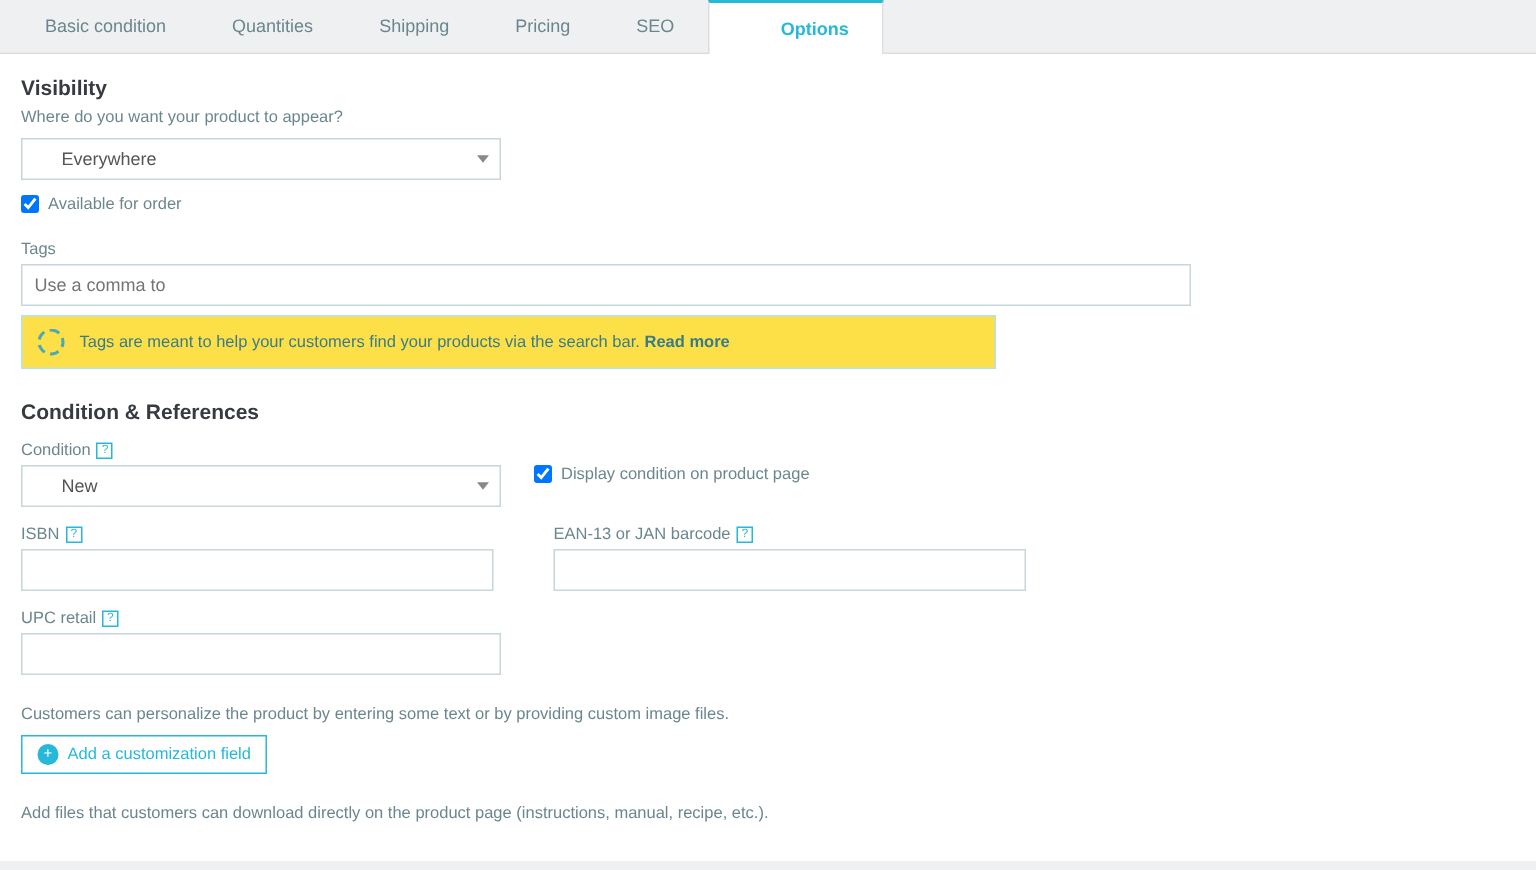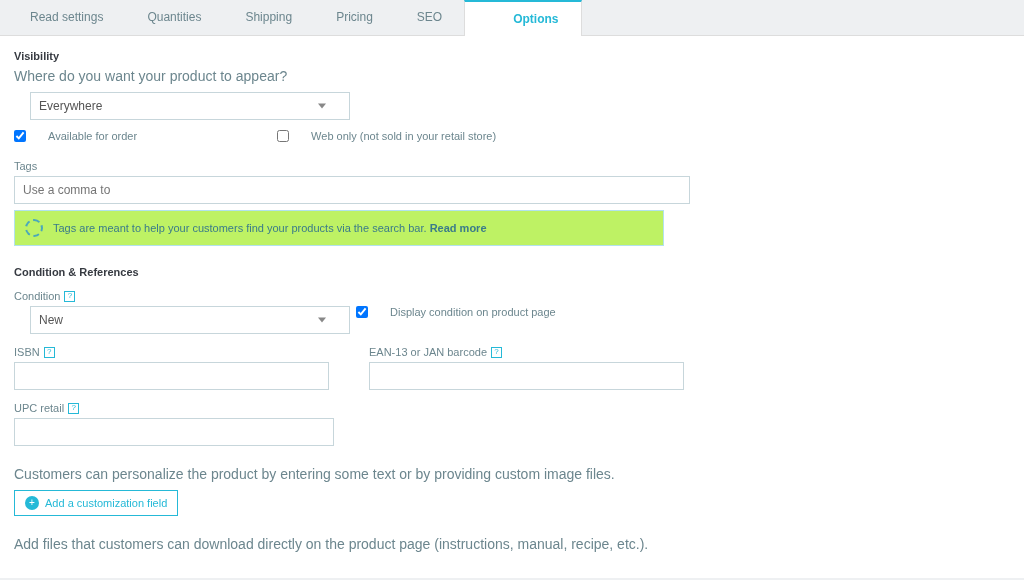--- a/index.html
+++ b/index.html
@@ -35,59 +35,58 @@
       font-weight: 600;
       padding-left: 48px;
     }
     .panel {
       background: #fff;
       padding: 14px 14px 18px 14px;
     }
     .section-title {
       color: #363a41;
       font-weight: 600;
-      font-size: 11px;
+      font-size: 14px;
       margin-bottom: 6px;
     }
     .helper {
       color: #6c868e;
-      font-size: 14px;
+      font-size: 11px;
       margin-bottom: 8px;
     }
     .select-wrap {
       position: relative;
       width: 320px;
     }
     .select {
       width: 100%;
       height: 28px;
       border: 1px solid #c7d6db;
       background: #fff;
-      padding: 4px 28px 4px 8px;
+      padding: 4px 28px 4px 26px;
       font-size: 12px;
       color: #555;
       appearance: none;
       -webkit-appearance: none;
       cursor: pointer;
-      margin-left: 16px;
     }
     .select-caret {
       position: absolute;
       right: 8px;
       top: 50%;
       transform: translateY(-50%);
       pointer-events: none;
       border-left: 4px solid transparent;
       border-right: 4px solid transparent;
       border-top: 5px solid #888;
     }
     .checkbox-line {
       display: flex;
       align-items: center;
-      gap: 22px;
+      gap: 6px;
       font-size: 11px;
       color: #6c868e;
     }
     .checkbox-line input { width: 12px; height: 12px; }
     .checks-row {
       display: flex;
       gap: 140px;
       margin: 10px 0 18px 0;
     }
     .label {
@@ -112,27 +111,27 @@
     }
     .text-input {
       width: 100%;
       height: 28px;
       border: 1px solid #c7d6db;
       padding: 4px 8px;
       font-size: 12px;
       color: #555;
     }
     .full-width-input {
-      width: 676px;
+      width: 780px;
       max-width: 100%;
     }
     .alert {
       width: 650px;
       max-width: 100%;
-      background: #bef264;
+      background: #fde047;
       border: 1px solid #b2e2ed;
       padding: 8px 10px;
       display: flex;
       align-items: center;
       gap: 10px;
       font-size: 11px;
       color: #3a7b8a;
       margin-top: 6px;
     }
     .alert-icon {
@@ -184,21 +183,21 @@
       display: flex;
       gap: 22px;
       align-items: flex-start;
     }
   </style>
 </head>
 <body>
 
 <div class="container">
   <div class="tabs">
-    <div class="tab">Read settings</div>
+    <div class="tab">Basic condition</div>
     <div class="tab">Quantities</div>
     <div class="tab">Shipping</div>
     <div class="tab">Pricing</div>
     <div class="tab">SEO</div>
     <div class="tab active">Options</div>
   </div>
 
   <div class="panel">
 
     <div class="section-title">Visibility</div>
@@ -208,24 +207,20 @@
       <select class="select">
         <option>Everywhere</option>
       </select>
       <span class="select-caret"></span>
     </div>
 
     <div class="checks-row">
       <label class="checkbox-line">
         <input type="checkbox" checked="" style="">
         <span>Available for order</span>
-      </label>
-      <label class="checkbox-line">
-        <input type="checkbox" style="">
-        <span>Web only (not sold in your retail store)</span>
       </label>
     </div>
 
     <div class="label">Tags</div>
     <input class="text-input full-width-input" placeholder="Use a comma to" style="">
     <div class="alert">
       <span class="alert-icon"></span>
       <span>
         <span>Tags are meant to help your customers find your products via the search bar.</span>
         <a href="#">Read more</a>

